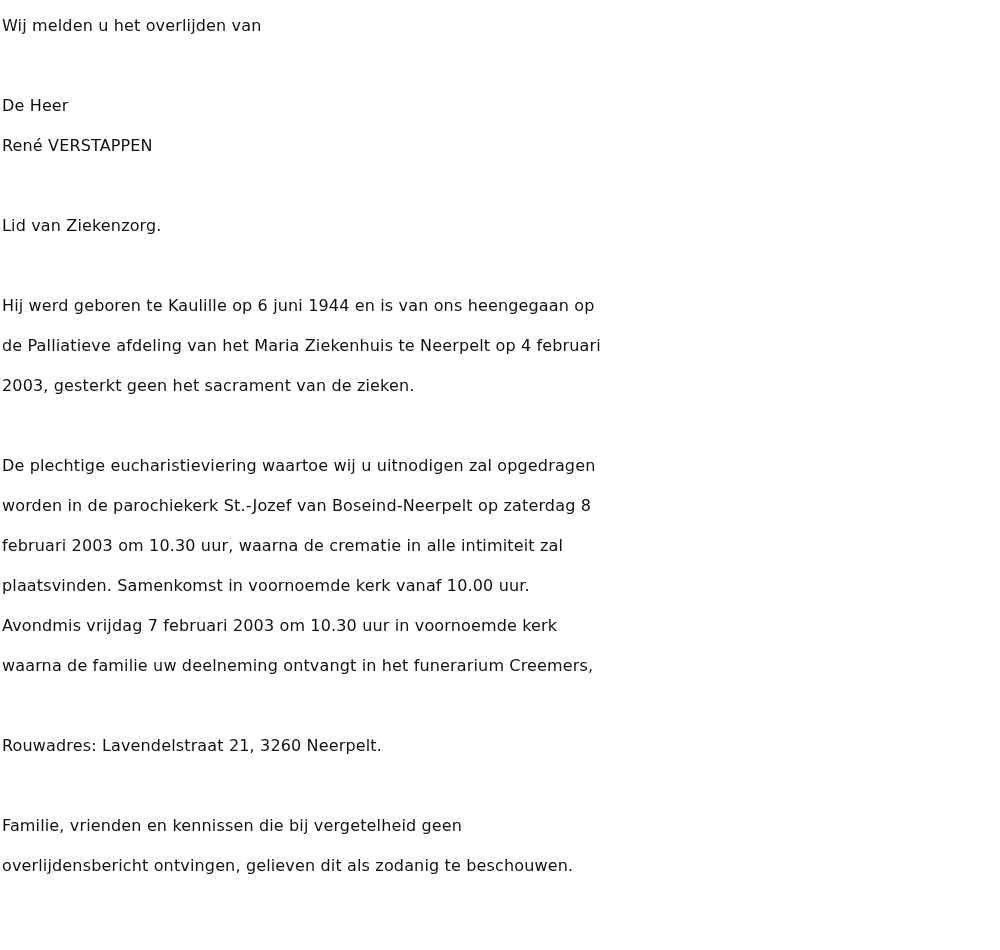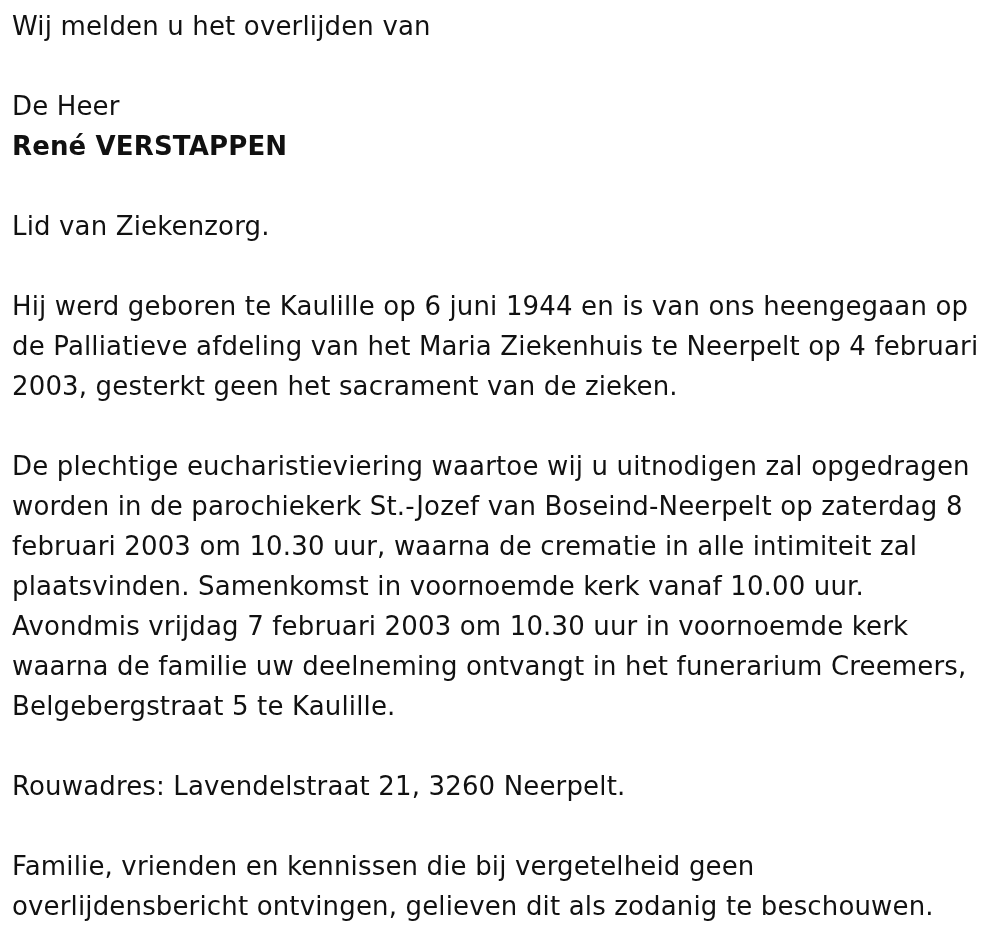--- a/index.html
+++ b/index.html
@@ -9,36 +9,36 @@
     }
     body {
       width: 1000px;
       height: 950px;
       overflow: hidden;
       font-family: "DejaVu Sans", "Liberation Sans", sans-serif;
       color: #111111;
     }
     .doc {
       position: relative;
-      padding: 6px 0 0 12px;
-      font-size: 26px;
+      padding: 6px 0 0 2px;
+      font-size: 16px;
       line-height: 40px;
       letter-spacing: 0.15px;
     }
     .line {
       display: block;
       white-space: nowrap;
       height: 40px;
     }
     .gap {
       display: block;
       height: 40px;
     }
     .bold {
-      font-weight: bold;
+      font-weight: normal;
     }
   </style>
 </head>
 <body>
 
 <div class="doc">
   <span class="line">Wij melden u het overlijden van</span>
   <span class="gap"></span>
 
   <span class="line">De Heer</span>
@@ -55,21 +55,20 @@
   </div>
   <span class="gap"></span>
 
   <div>
     <span class="line">De plechtige eucharistieviering waartoe wij u uitnodigen zal opgedragen</span>
     <span class="line">worden in de parochiekerk St.-Jozef van Boseind-Neerpelt op zaterdag 8</span>
     <span class="line">februari 2003 om 10.30 uur, waarna de crematie in alle intimiteit zal</span>
     <span class="line">plaatsvinden. Samenkomst in voornoemde kerk vanaf 10.00 uur.</span>
     <span class="line">Avondmis vrijdag 7 februari 2003 om 10.30 uur in voornoemde kerk</span>
     <span class="line">waarna de familie uw deelneming ontvangt in het funerarium Creemers,</span>
-    <span class="line">Belgebergstraat 5 te Kaulille.</span>
   </div>
   <span class="gap"></span>
 
   <span class="line">Rouwadres: Lavendelstraat 21, 3260 Neerpelt.</span>
   <span class="gap"></span>
 
   <div>
     <span class="line">Familie, vrienden en kennissen die bij vergetelheid geen</span>
     <span class="line">overlijdensbericht ontvingen, gelieven dit als zodanig te beschouwen.</span>
   </div>

